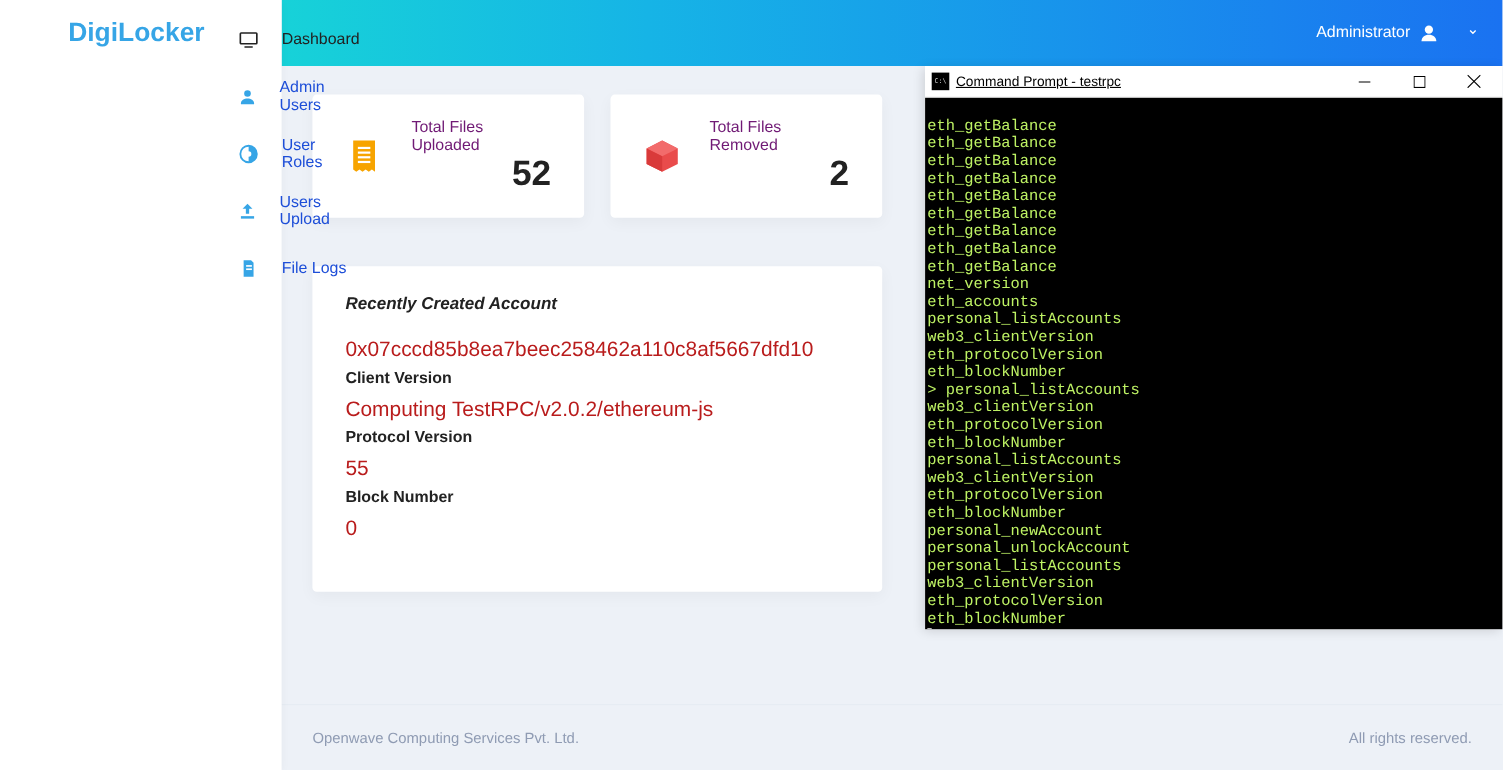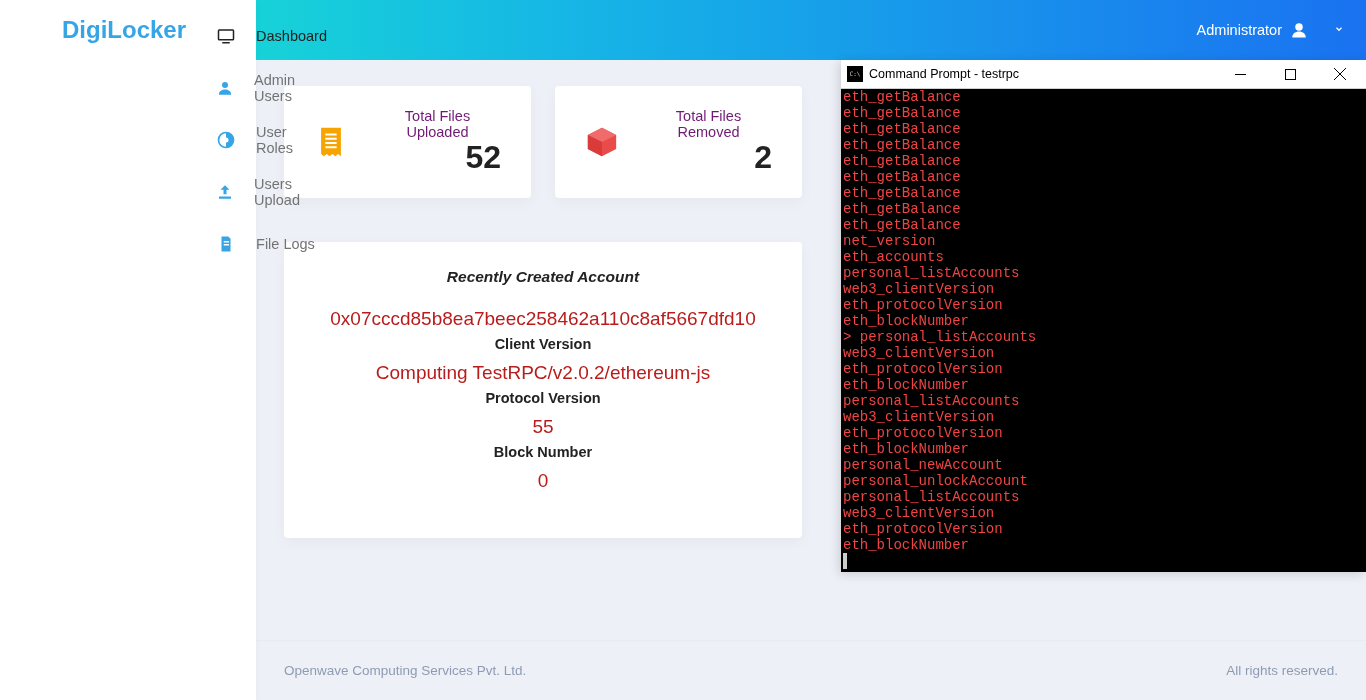--- a/index.html
+++ b/index.html
@@ -3,25 +3,25 @@
 <meta charset="utf-8">
 <style>
 * { margin: 0; padding: 0; box-sizing: border-box; font-family: 'Segoe UI', Arial, sans-serif; }
 body { width: 1366px; height: 700px; overflow: hidden; background: #edf1f7; position: relative; }
 
 .app { display: flex; height: 700px; }
 
 .sidebar { width: 256px; background: #fff; display: flex; flex-direction: row; box-shadow: 0 2px 8px rgba(0,0,0,0.04); z-index: 2; }
 .brand { height: 60px; display: flex; align-items: center; padding-left: 62px; font-size: 24px; font-weight: 700; color: #36a5e6; }
 .nav { padding-top: 10px; }
-.nav-item { display: flex; align-items: center; height: 52px; padding-left: 30px; gap: 20px; color: #737373; font-size: 14.5px; cursor: pointer; }
+.nav-item { display: flex; align-items: center; height: 52px; padding-left: 30px; gap: 20px; color: #1d4ed8; font-size: 14.5px; cursor: pointer; }
 .nav-item.active { color: #222; }
 .nav-item .icon { width: 20px; height: 20px; display: flex; align-items: center; justify-content: center; }
 
-.main { flex: 1; display: flex; flex-direction: column; min-width: 0; text-align: center; }
+.main { flex: 1; display: flex; flex-direction: column; min-width: 0; }
 .topbar { height: 60px; background: linear-gradient(90deg, #17d2d8 0%, #16b4e6 30%, #1a72f1 100%); display: flex; align-items: center; justify-content: flex-end; padding-right: 22px; color: #fff; font-size: 14.5px; }
 .topbar .user { display: flex; align-items: center; gap: 8px; cursor: pointer; }
 .topbar .user .avatar { width: 18px; height: 18px; }
 .topbar .user .chev { margin-left: 18px; font-size: 11px; }
 
 .content { flex: 1; padding: 26px 28px; display: flex; flex-direction: column; min-width: 0; }
 .cards-row { display: flex; gap: 24px; }
 .card { background: #fff; border-radius: 4px; box-shadow: 0 4px 14px rgba(0,0,0,0.04); }
 .stat { width: 247px; height: 112px; display: flex; align-items: center; padding: 24px 30px; gap: 26px; }
 .stat .iconbox { width: 34px; height: 34px; display:flex; align-items:center; justify-content:center; }
@@ -30,26 +30,26 @@
 .stat .value { font-size: 32px; font-weight:700; color:#222; line-height:1.1; }
 
 .account-card { margin-top: 44px; width: 518px; padding: 26px 30px 40px 30px; }
 .account-card h3 { font-size: 15.5px; font-weight:700; color:#222; margin-bottom: 22px; font-style: italic; }
 .account-card .big { font-size: 19px; color:#b91c1c; margin-bottom: 6px; font-family: 'Segoe UI', Arial, sans-serif; }
 .account-card .lbl { font-size: 14.5px; font-weight:700; color:#222; margin-bottom: 10px; }
 
 .footer { height: 60px; border-top: 1px solid #e6ecf3; display:flex; align-items:center; justify-content:space-between; padding: 0 28px; color: #8f9bb3; font-size: 13.5px; }
 
 
-.termwin { position:absolute; left: 841px; top: 60px; width: 525px; height: 512px; background:#fff; box-shadow: -2px 2px 10px rgba(0,0,0,0.15); display:flex; flex-direction:column; }
+.termwin { position:absolute; left: 841px; top: 60px; width: 525px; height: 512px; background:#fff; box-shadow: -2px 2px 10px rgba(0,0,0,0.15); display:flex; flex-direction:column;text-decoration:underline; }
 .term-title { height: 29px; display:flex; align-items:center; padding: 0 4px 0 6px; background:#fff; font-size: 12.5px; color:#000; gap:6px; border-bottom: 1px solid #d0d0d0; }
 .term-title .ticon { width:16px; height:16px; background:#000; display:flex; align-items:center; justify-content:center; color:#ccc; font-size:6px; font-family: monospace; line-height:1;}
 .term-title .spacer { flex:1; }
 .term-title .winbtn { width:44px; height:29px; display:flex; align-items:center; justify-content:center; cursor:pointer; }
-.term-body { flex:1; background:#000; color:#ef4444; font-family: Consolas, 'Courier New', monospace; font-size: 14px; line-height: 16px; padding: 0 2px; overflow:hidden; white-space:pre; }
+.term-body { flex:1; background:#000; color:#bef264; font-family: Consolas, 'Courier New', monospace; font-size: 14px; line-height: 16px; padding: 18px 2px; overflow:hidden; white-space:pre; }
 .term-body .cursor { background:#ccc; color:#000; }
 </style>
 </head>
 <body>
 
 <div class="app">
   <aside class="sidebar">
     <div class="brand">DigiLocker</div>
     <nav class="nav">
 

